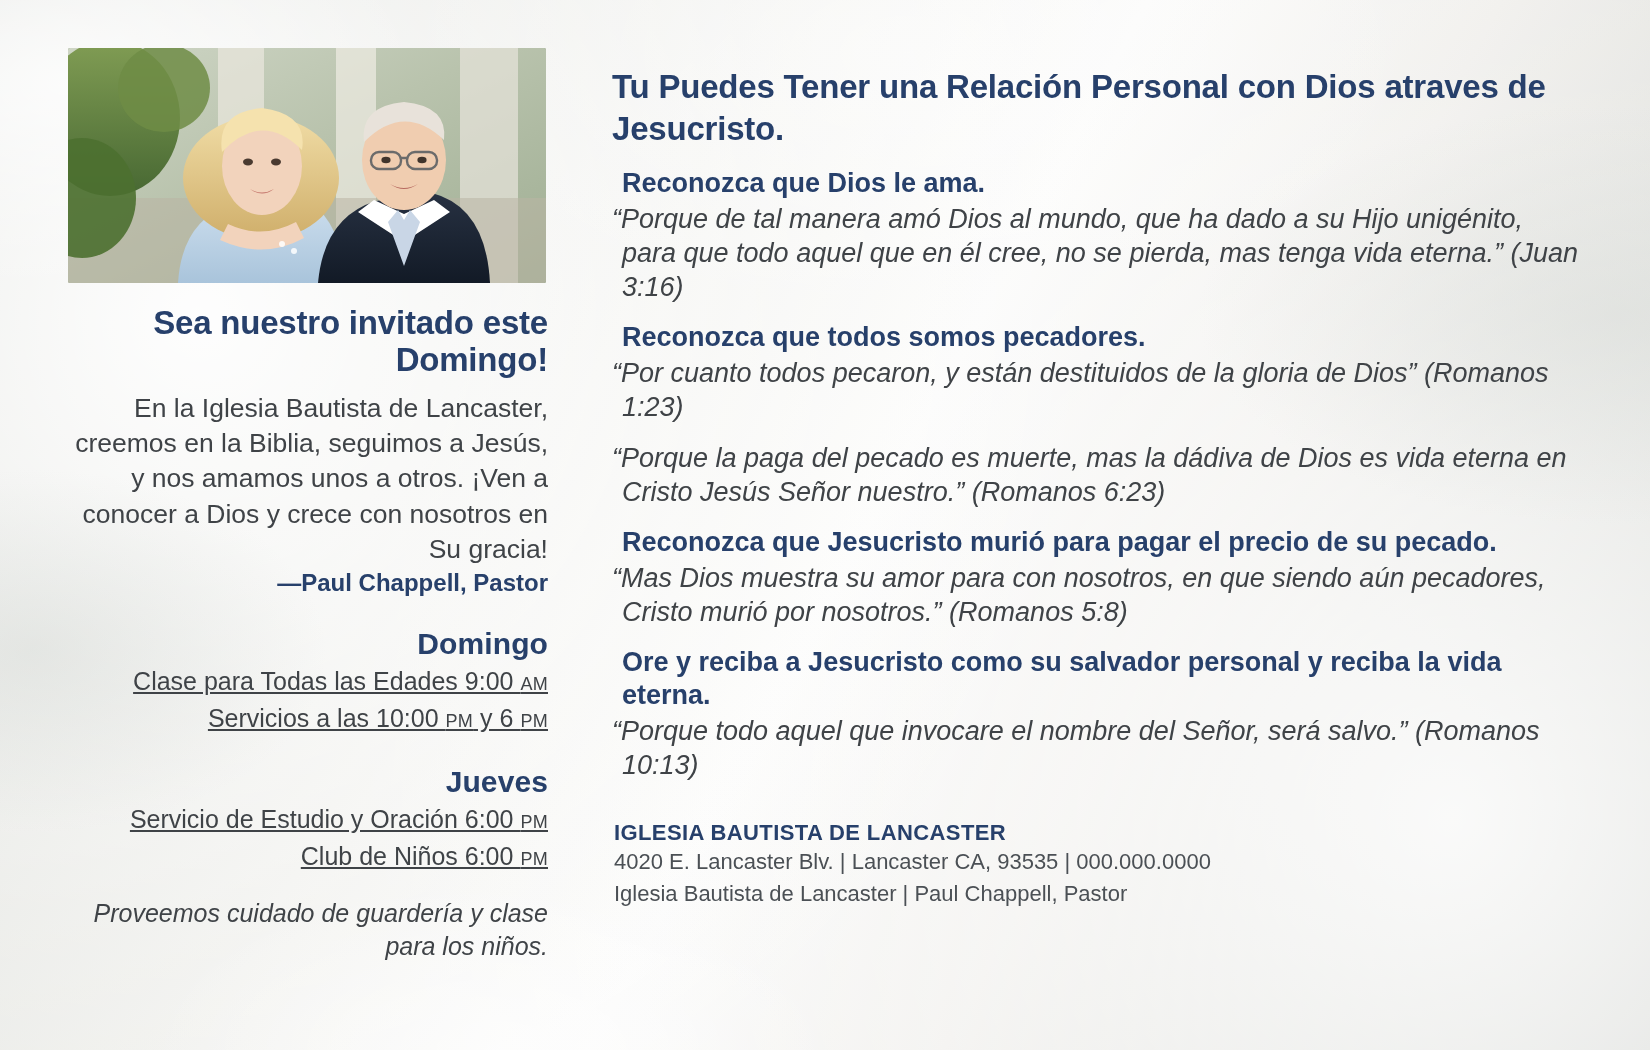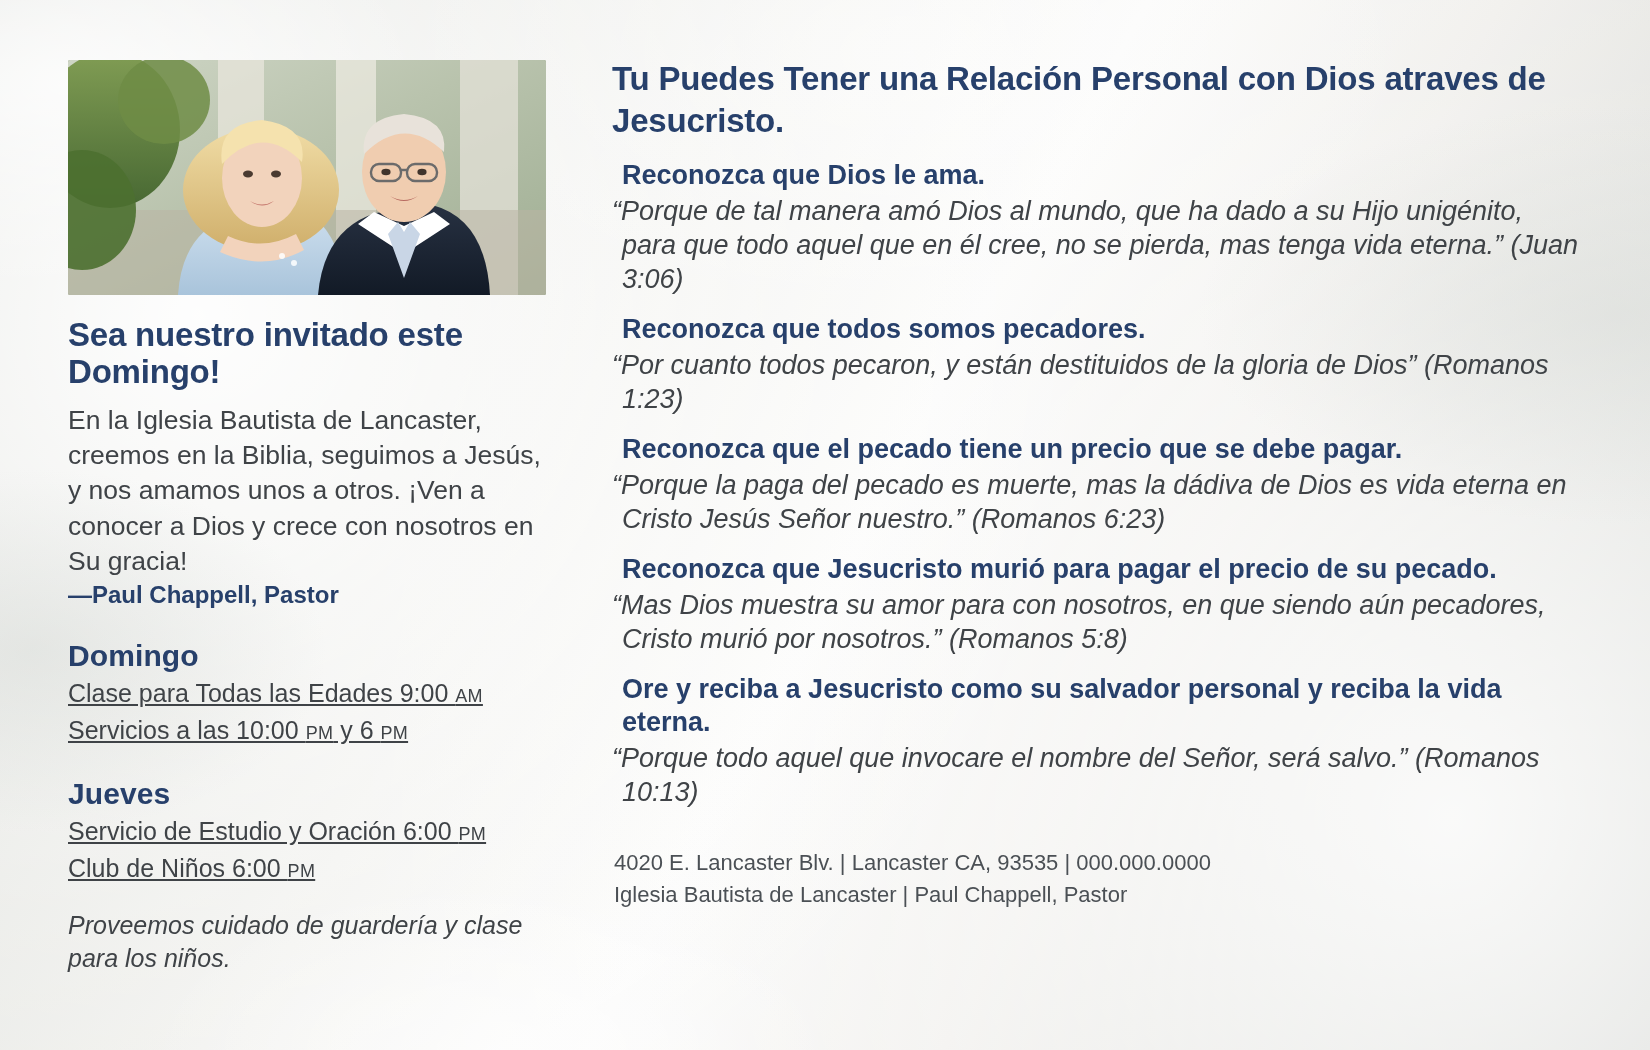--- a/index.html
+++ b/index.html
@@ -42,22 +42,23 @@
     position: relative;
     z-index: 2;
     width: 100%;
     height: 100%;
   }
 
   
   .left-col {
     position: absolute;
     left: 68px;
-    top: 60px;
+    top: 48px;
     width: 480px;
+    text-align: right;
   }
 
   .photo {
     width: 478px;
     height: 235px;
     border-radius: 2px;
     overflow: hidden;
     position: relative;
     background: #8a9a7a;
   }
@@ -111,21 +112,21 @@
     font-size: 25px;
     line-height: 1.32;
     font-style: italic;
     color: #3f4347;
   }
 
   
   .right-col {
     position: absolute;
     left: 612px;
-    top: 58px;
+    top: 66px;
     width: 970px;
   }
 
   .main-title {
     font-size: 33px;
     line-height: 1.28;
     font-weight: bold;
     color: #27406b;
     letter-spacing: -0.2px;
     margin: 0 0 10px 0;
@@ -268,43 +269,43 @@
 
       <div class="note">Proveemos cuidado de guardería y clase para los niños.</div>
     </div>
 
     <div class="right-col">
 
       <div class="main-title">Tu Puedes Tener una Relación Personal con Dios atraves de Jesucristo.</div>
 
       <div class="step">
         <div class="step-head">Reconozca que Dios le ama.</div>
-        <div class="step-verse">“Porque de tal manera amó Dios al mundo, que ha dado a su Hijo unigénito, para que todo aquel que en él cree, no se pierda, mas tenga vida eterna.” (Juan 3:06)</div>
+        <div class="step-verse">“Porque de tal manera amó Dios al mundo, que ha dado a su Hijo unigénito, para que todo aquel que en él cree, no se pierda, mas tenga vida eterna.” (Juan 3:16)</div>
       </div>
 
       <div class="step">
         <div class="step-head">Reconozca que todos somos pecadores.</div>
         <div class="step-verse">“Por cuanto todos pecaron, y están destituidos de la gloria de Dios” (Romanos 1:23)</div>
       </div>
 
       <div class="step">
-        <div class="step-head">Reconozca que el pecado tiene un precio que se debe pagar.</div>
         <div class="step-verse">“Porque la paga del pecado es muerte, mas la dádiva de Dios es vida eterna en Cristo Jesús Señor nuestro.” (Romanos 6:23)</div>
       </div>
 
       <div class="step">
         <div class="step-head">Reconozca que Jesucristo murió para pagar el precio de su pecado.</div>
         <div class="step-verse">“Mas Dios muestra su amor para con nosotros, en que siendo aún pecadores, Cristo murió por nosotros.” (Romanos 5:8)</div>
       </div>
 
       <div class="step">
         <div class="step-head">Ore y reciba a Jesucristo como su salvador personal y reciba la vida eterna.</div>
         <div class="step-verse">“Porque todo aquel que invocare el nombre del Señor, será salvo.” (Romanos 10:13)</div>
       </div>
 
       <div class="footer">
+        <div class="footer-name">IGLESIA BAUTISTA DE LANCASTER</div>
         <div class="footer-line">4020 E. Lancaster Blv.  |  Lancaster CA, 93535  |  000.000.0000</div>
         <div class="footer-line">Iglesia Bautista de Lancaster  |  Paul Chappell, Pastor</div>
       </div>
     </div>
 
   </div>
 </div>
 
 </body></html>

